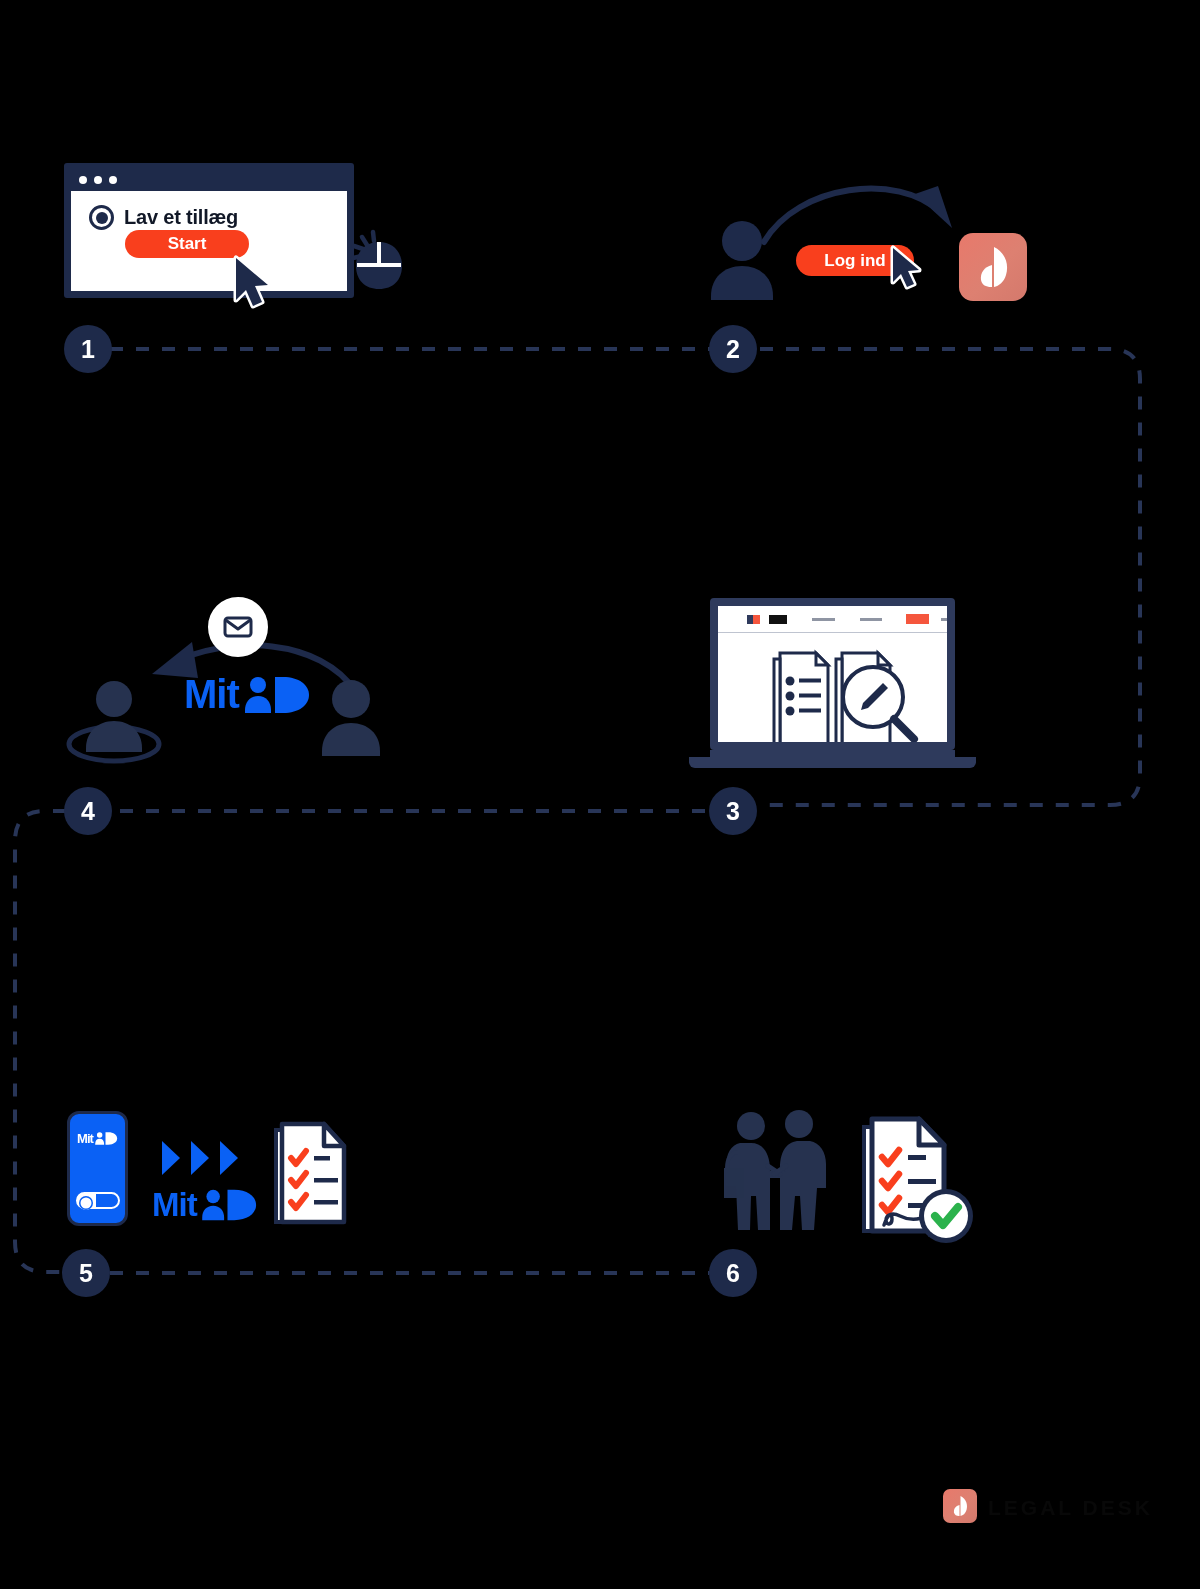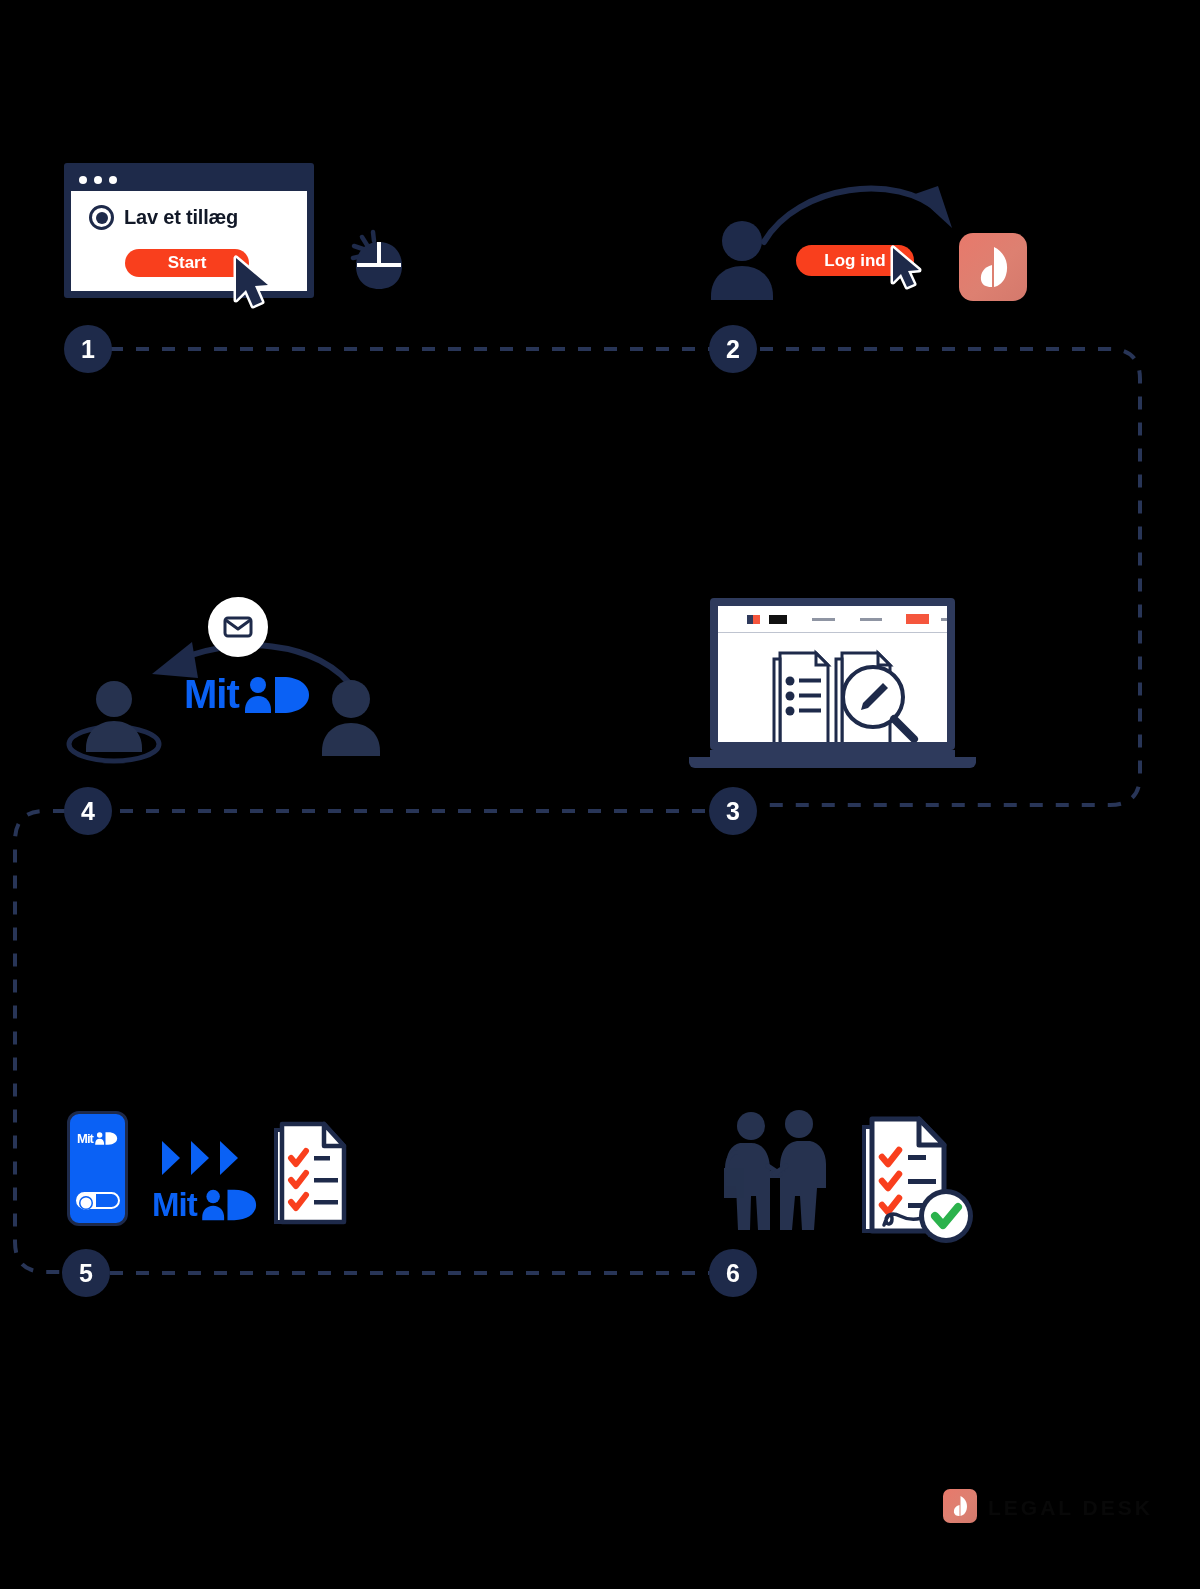--- a/index.html
+++ b/index.html
@@ -17,39 +17,39 @@
     position:absolute;width:48px;height:48px;border-radius:50%;
     background:#1e2a4a;color:#ffffff;
     display:flex;align-items:center;justify-content:center;
     font-size:25px;font-weight:700;line-height:1;
     font-family:"Liberation Sans",sans-serif;
     z-index:6;
   }
 
   
   .browser{
-    position:absolute;left:64px;top:163px;width:250px;height:135px;
+    position:absolute;left:64px;top:163px;width:290px;height:135px;
     background:#fff;border:7px solid #1e2a4a;border-radius:3px;
     box-sizing:border-box;
   }
   .browser-bar{
     height:22px;background:#1e2a4a;display:flex;align-items:center;
     padding-left:9px;gap:7px;margin:-1px -1px 0 -1px;
   }
   .dot{width:8px;height:8px;border-radius:50%;background:#fff;}
   .browser-body{padding:14px 0 0 18px;}
   .radio-row{display:flex;align-items:center;gap:10px;}
   .radio-outer{
     width:25px;height:25px;border-radius:50%;border:3.5px solid #1e2a4a;
     box-sizing:border-box;display:flex;align-items:center;justify-content:center;
   }
   .radio-inner{width:12px;height:12px;border-radius:50%;background:#1e2a4a;}
   .radio-label{font-size:20px;font-weight:700;color:#111827;letter-spacing:-.2px;}
   .start-btn{
-    margin:19px 0 0 36px;width:124px;height:28px;border-radius:14px;
+    margin:0 0 0 36px;width:124px;height:28px;border-radius:14px;
     background:#f93f1d;color:#fff;font-size:17px;font-weight:700;
     display:flex;align-items:center;justify-content:center;border:none;
     font-family:"Liberation Sans",sans-serif;
   }
   .cursor-1{position:absolute;left:231px;top:255px;z-index:4;}
   .mouse-icon{position:absolute;left:340px;top:218px;}
 
   
   .login-pill{
     position:absolute;left:796px;top:245px;width:118px;height:31px;

